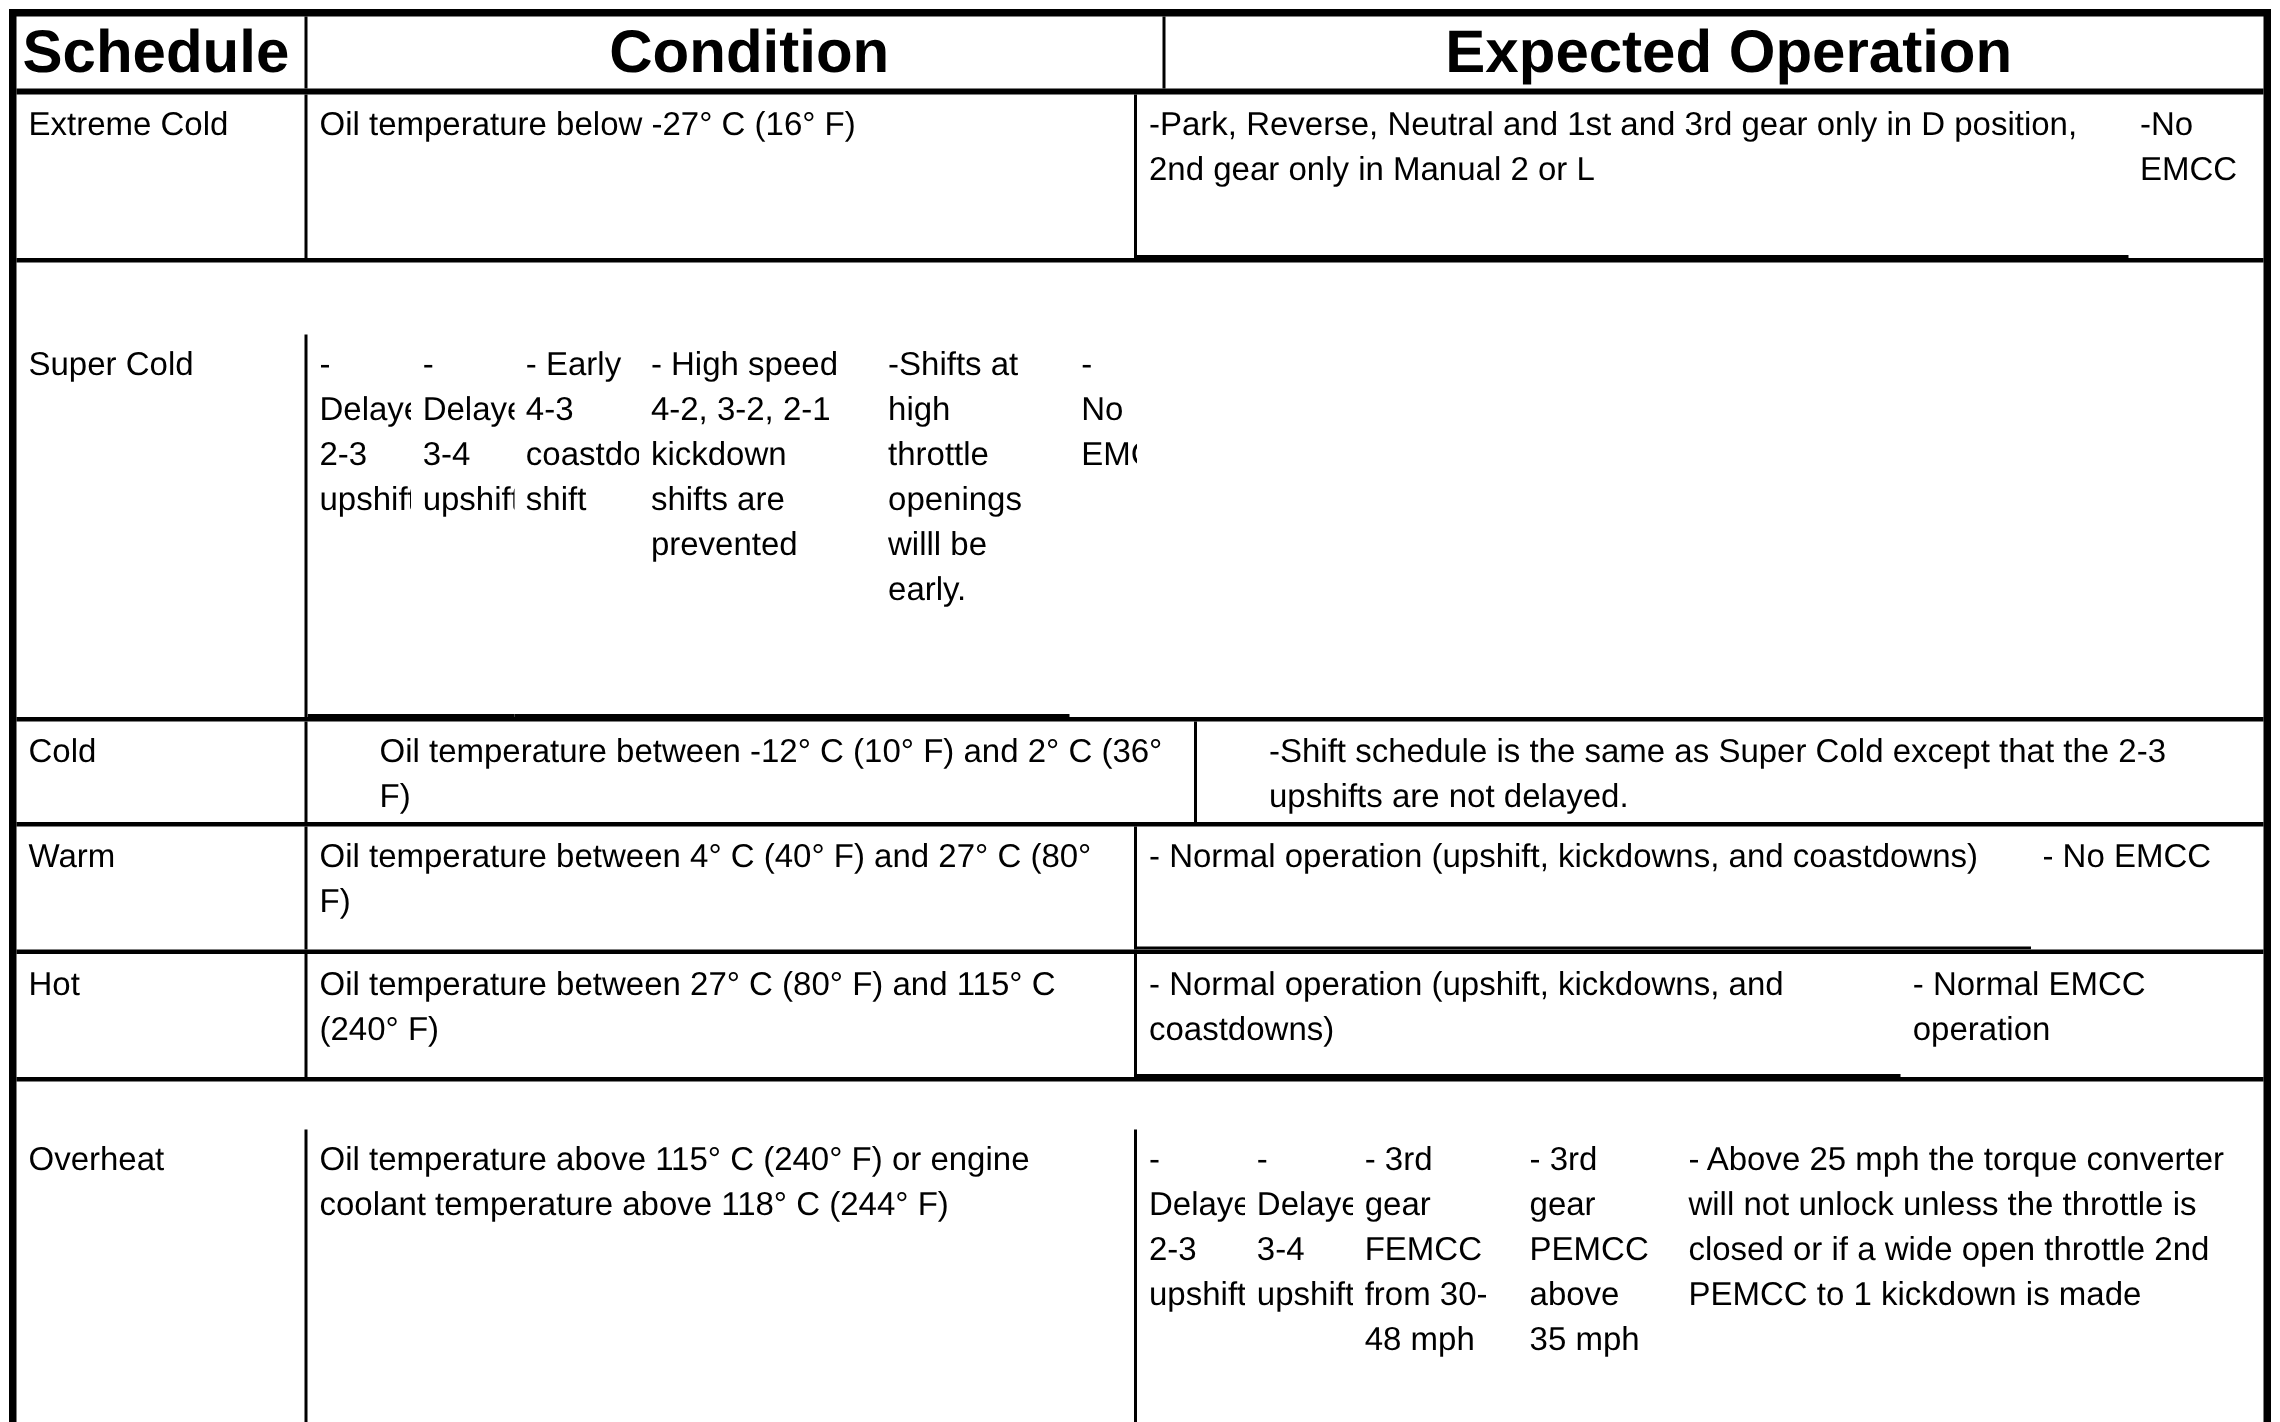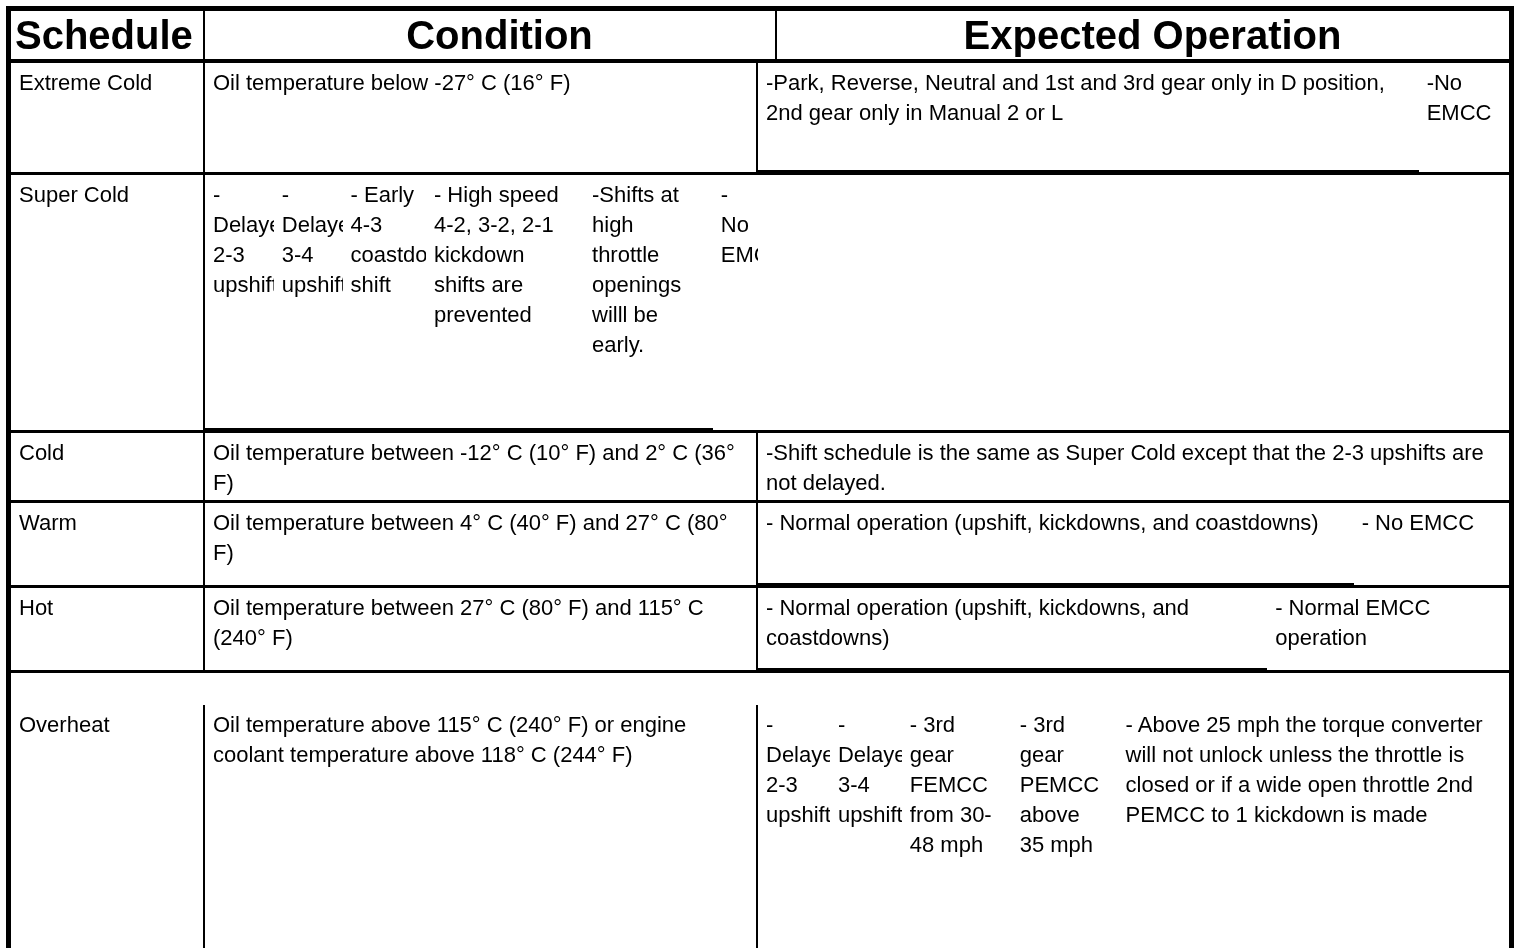--- a/index.html
+++ b/index.html
@@ -38,22 +38,22 @@
     line-height: 48px;
     white-space: nowrap;
     overflow: hidden;
   }
   .hcell.left { padding-left: 4px; text-align: left; }
   .hcell.center { text-align: center; }
   
   .group { border-bottom: 3px solid #000; }
   .group:last-child { border-bottom: none; }
   .g0 { height: 109px; }
-  .g1 { height: 255px; }
-  .g2 { height: 67px; }
+  .g1 { height: 255px; margin-top: 48px; }
+  .g2 { height: 67px; gap: 40px; }
   .g3 { height: 82px; }
   .g4 { height: 82px; }
   .g5 { height: 339px; margin-top: 32px; }
   .cell {
     font-size: 22px;
     line-height: 30px;
     padding: 5px 8px;
     overflow: hidden;
   }
   .c1, .c2 { border-right: 2px solid #000; }

